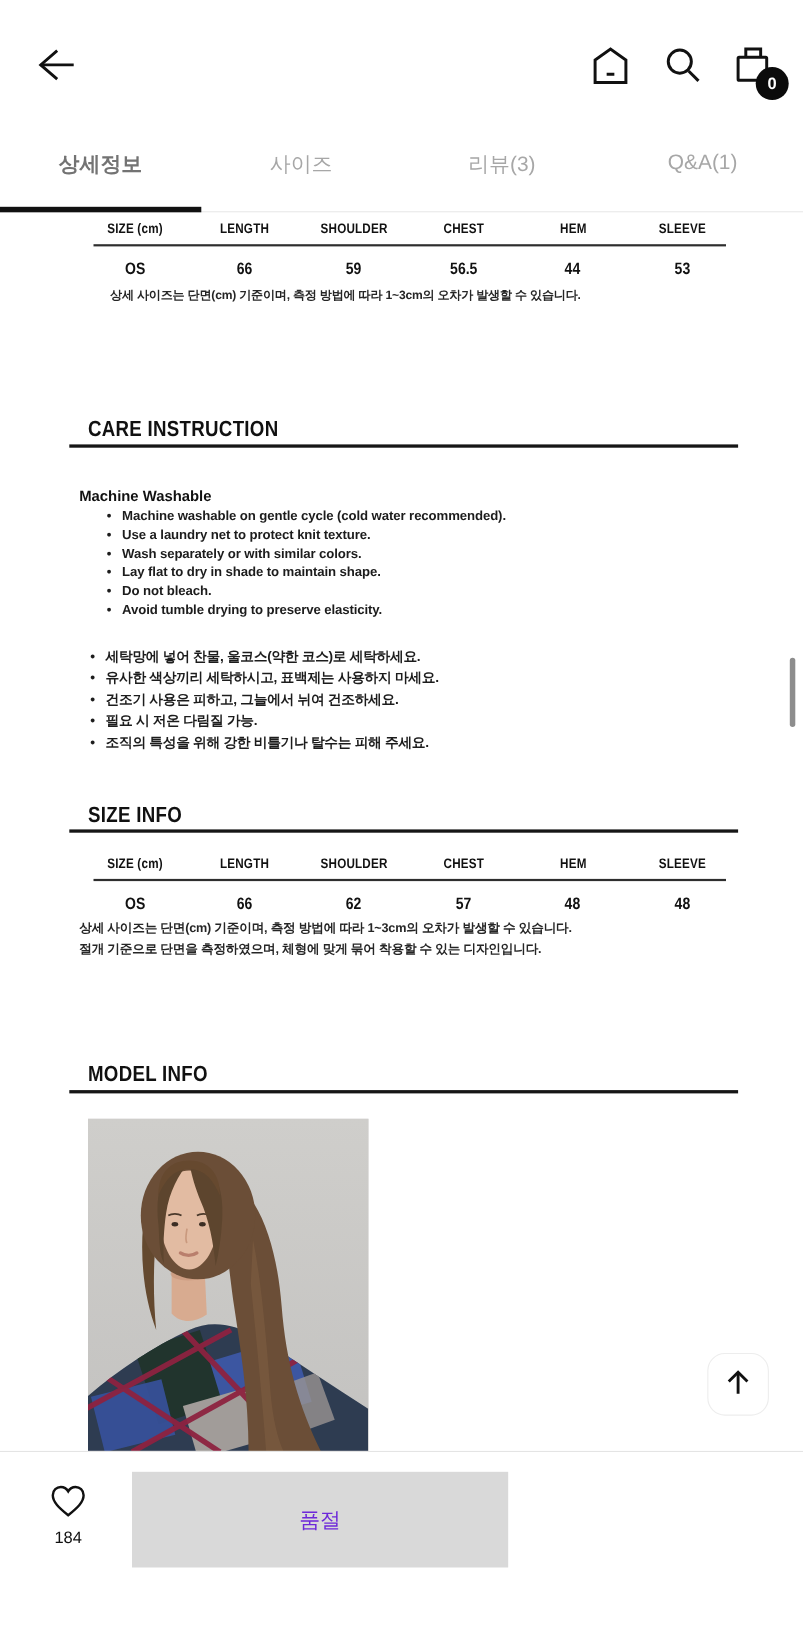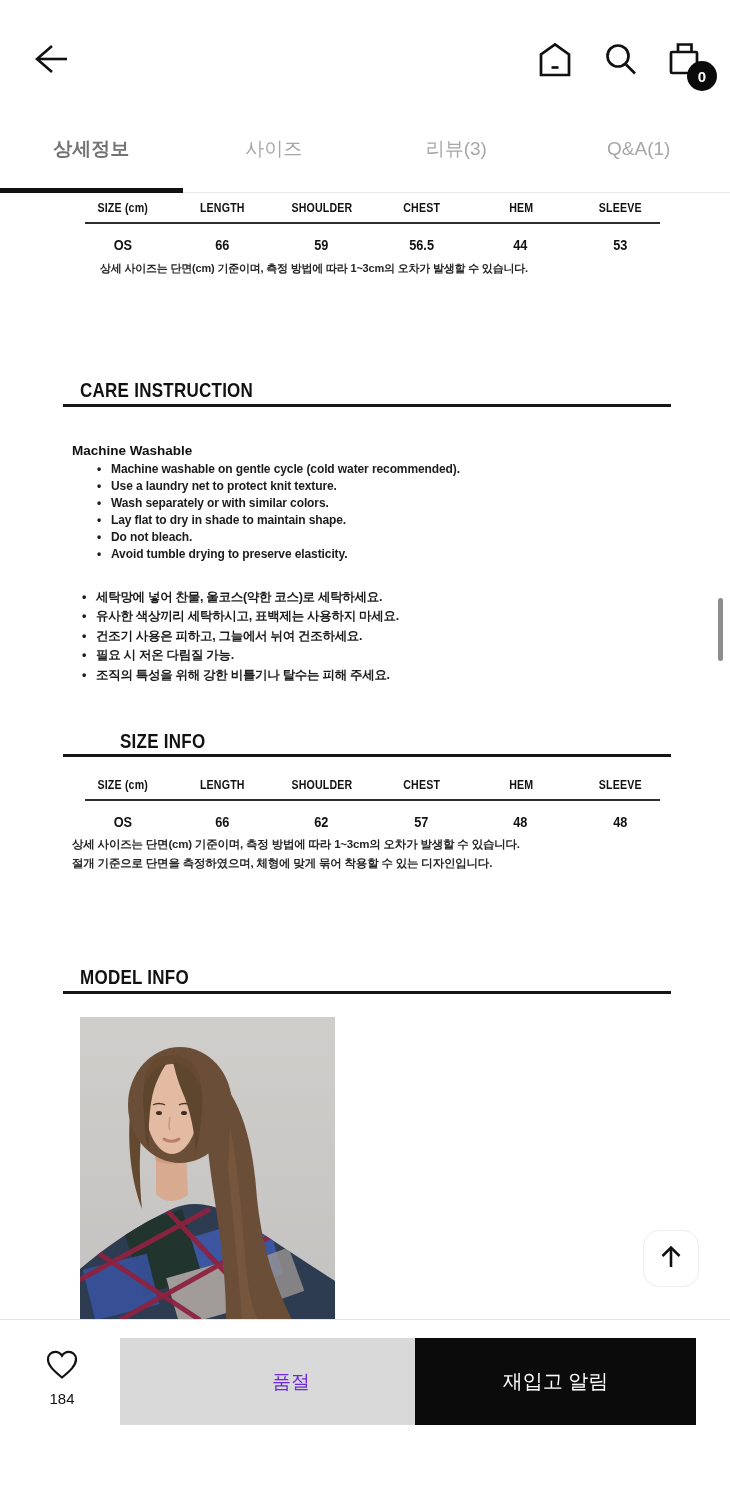--- a/index.html
+++ b/index.html
@@ -155,21 +155,21 @@
   </ul>
 
   <ul class="blist blist-ko">
     <li>세탁망에 넣어 찬물, 울코스(약한 코스)로 세탁하세요.</li>
     <li>유사한 색상끼리 세탁하시고, 표백제는 사용하지 마세요.</li>
     <li>건조기 사용은 피하고, 그늘에서 뉘여 건조하세요.</li>
     <li>필요 시 저온 다림질 가능.</li>
     <li>조직의 특성을 위해 강한 비틀기나 탈수는 피해 주세요.</li>
   </ul>
 
-  <h2 class="sec-title" style="top:730px;margin-left:40px;"><span class="cx-l">SIZE INFO</span></h2>
+  <h2 class="sec-title" style="top:730px;"><span class="cx-l">SIZE INFO</span></h2>
   <div class="sec-line" style="top:754px; height:2.5px;"></div>
 
   <div class="stable" style="top:778px;">
     <div class="trow thead">
       <span><i class="cx" style="font-style:normal">SIZE (cm)</i></span>
       <span><i class="cx" style="font-style:normal">LENGTH</i></span>
       <span><i class="cx" style="font-style:normal">SHOULDER</i></span>
       <span><i class="cx" style="font-style:normal">CHEST</i></span>
       <span><i class="cx" style="font-style:normal">HEM</i></span>
       <span><i class="cx" style="font-style:normal">SLEEVE</i></span>
@@ -259,15 +259,14 @@
   <div class="bottombar"></div>
   <button class="like-btn">
     <span>
       <svg width="34" height="32" viewBox="0 0 34 32">
           <path d="M17 28.5 C8.5 21.5 3 16.5 3 10.3 C3 5.6 6.6 2.8 10.3 2.8 C13 2.8 15.6 4.3 17 6.8 C18.4 4.3 21 2.8 23.7 2.8 C27.4 2.8 31 5.6 31 10.3 C31 16.5 25.5 21.5 17 28.5 Z" fill="none" stroke="#111" stroke-width="2.2"></path>
         </svg>
     </span>
   </button>
   <div class="like-count">184</div>
   <button class="cta cta-soldout">품절</button>
-  <button class="cta cta-restock">재입고 알림</button>
 
 </div>
 
 </body></html>

